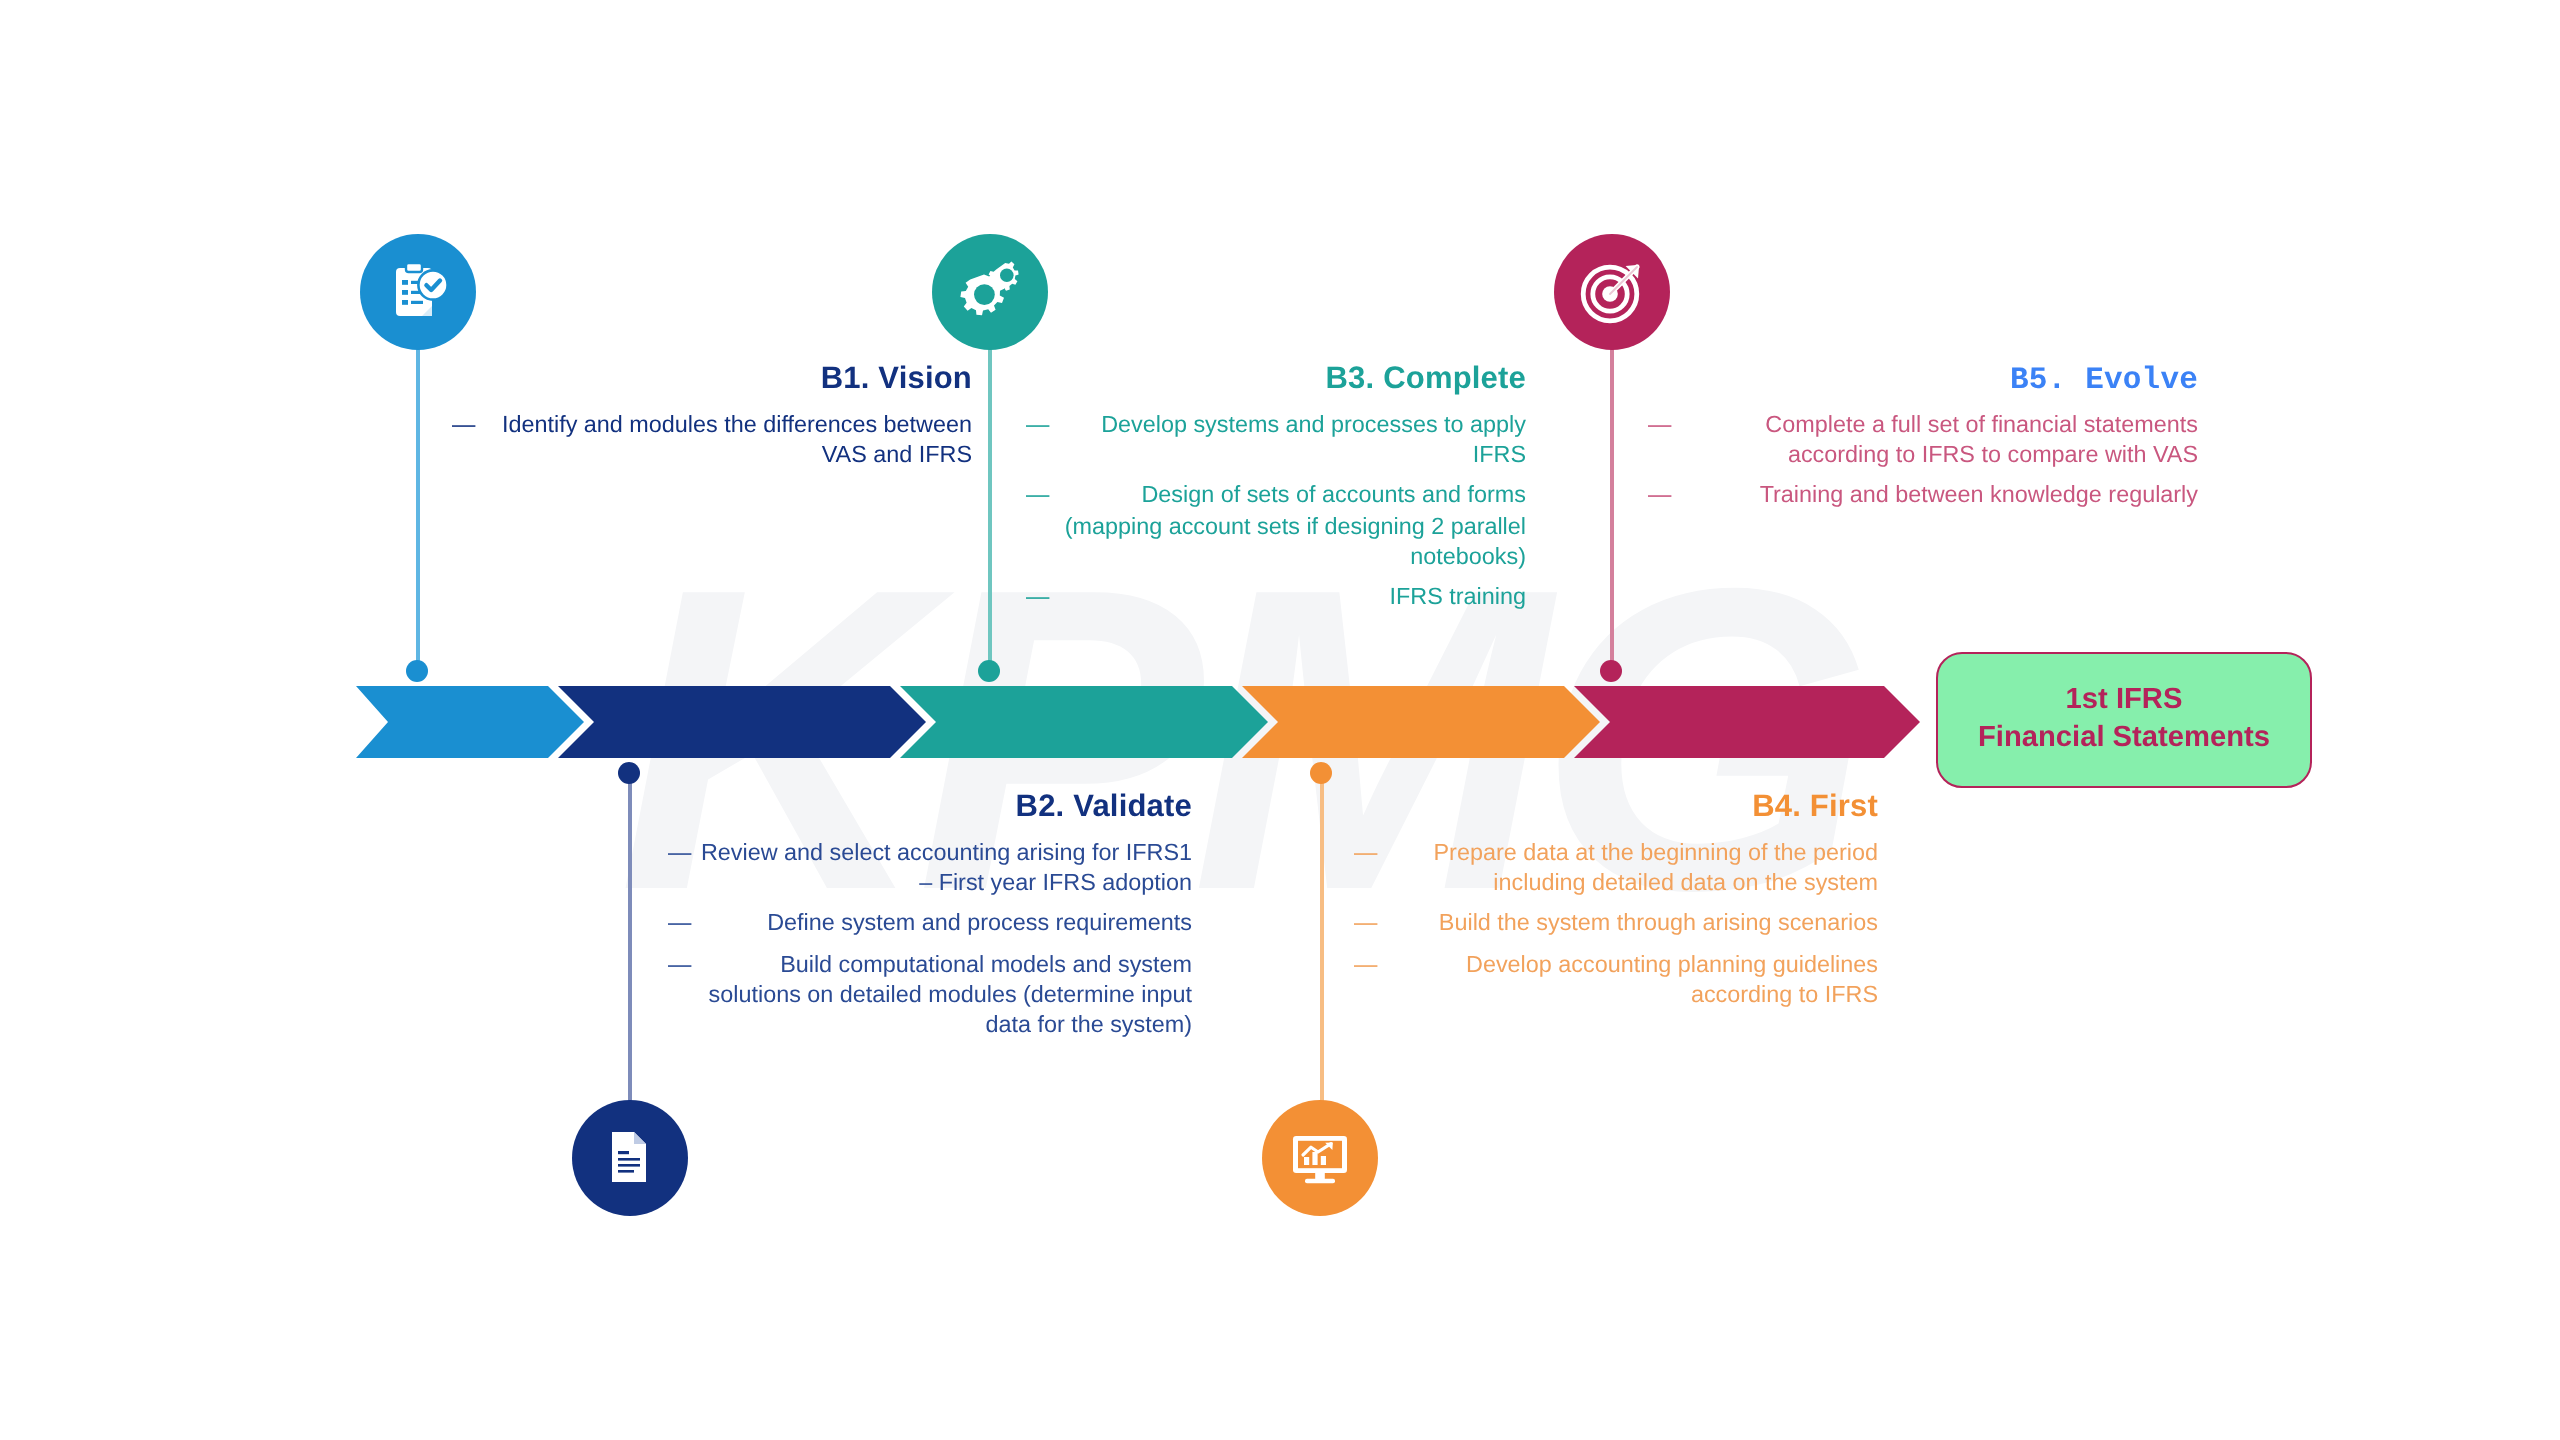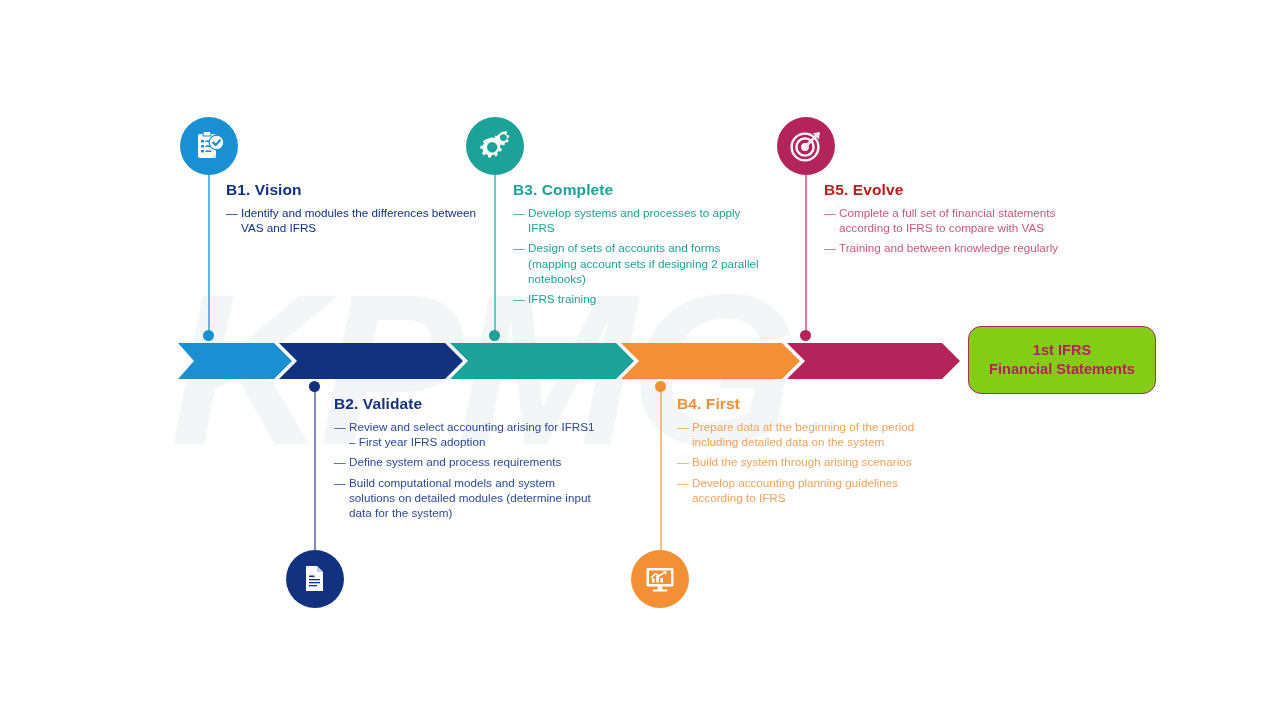--- a/index.html
+++ b/index.html
@@ -3,21 +3,21 @@
 <meta charset="utf-8">
 <style>
   html,body{margin:0;padding:0;}
   body{
     width:1280px;height:720px;
     background:#ffffff;
     font-family:"Liberation Sans", sans-serif;
     overflow:hidden;
     position:relative;
   }
-  #stage{position:absolute;left:0;top:0;width:1280px;height:720px;}
+  #stage{position:absolute;left:0;top:0;width:1280px;height:720px;text-align:right;}
 
   
   .watermark{
     position:absolute;
     left:170px; top:240px;
     width:760px; height:260px;
     font-family:"Liberation Sans", sans-serif;
     font-weight:bold;
     font-style:italic;
     font-size:215px;
@@ -53,21 +53,21 @@
   .bullets{margin:0;padding:0;list-style:none;}
   .bullets li{
     font-size:11.7px;line-height:15.2px;
     padding-left:15px;position:relative;margin-bottom:5px;
   }
   .bullets li .dash{position:absolute;left:0;top:0;}
 
   
   .result-box{
     position:absolute;left:968px;top:326px;width:186px;height:66px;
-    border:1.6px solid #b4235a;border-radius:13px;background:#84cc16;
+    border:1.6px solid #b4235a;border-radius:13px;background:#86efac;
     display:flex;flex-direction:column;align-items:center;justify-content:center;
     z-index:4;
   }
   .result-box span{
     color:#b4235a;font-weight:bold;font-size:14.6px;line-height:19px;white-space:nowrap;
   }
 
   
   .footer{position:absolute;left:0;top:628px;width:1280px;height:92px;z-index:5;}
 </style>
@@ -194,21 +194,21 @@
   <div class="step" style="left:513px;top:181px;width:250px;">
     <div class="step-title" style="color:#1ca299;">B3. Complete</div>
     <ul class="bullets" style="color:#1ca299;">
       <li><span class="dash">—</span><span>Develop systems and processes to apply IFRS</span></li>
       <li><span class="dash">—</span><span>Design of sets of accounts and forms (mapping account sets if designing 2 parallel notebooks)</span></li>
       <li><span class="dash">—</span><span>IFRS training</span></li>
     </ul>
   </div>
 
   <div class="step" style="left:824px;top:181px;width:275px;">
-    <div class="step-title" style="color:#b91c1c;">B5. Evolve</div>
+    <div class="step-title" style="color:#3b82f6;font-family:Liberation Mono, monospace;">B5. Evolve</div>
     <ul class="bullets" style="color:#c9577f;">
       <li><span class="dash">—</span><span>Complete a full set of financial statements according to IFRS to compare with VAS</span></li>
       <li><span class="dash">—</span><span>Training and between knowledge regularly</span></li>
     </ul>
   </div>
 
   <div class="step" style="left:334px;top:395px;width:262px;">
     <div class="step-title" style="color:#12317f;">B2. Validate</div>
     <ul class="bullets" style="color:#2a4a94;">
       <li><span class="dash">—</span><span>Review and select accounting arising for IFRS1 – First year IFRS adoption</span></li>

